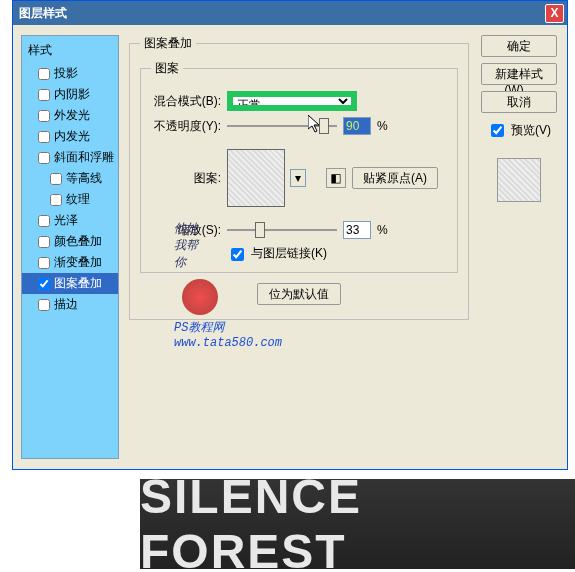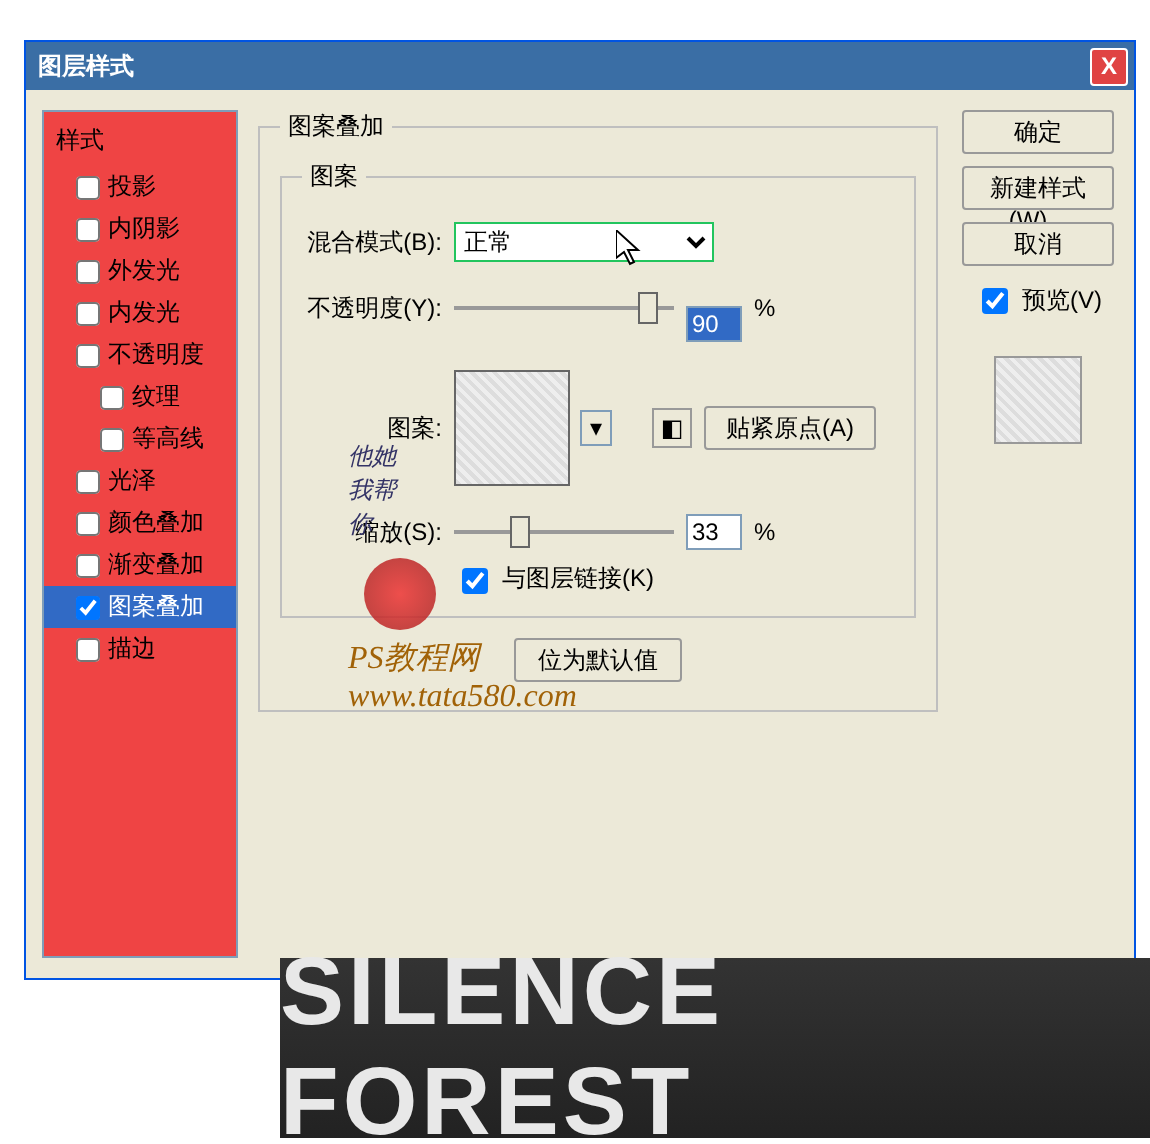--- a/index.html
+++ b/index.html
@@ -1,50 +1,50 @@
 <!DOCTYPE html>
 <html><head>
 <meta charset="utf-8">
 <style>
 * { box-sizing: border-box; font-family: "Microsoft YaHei", SimSun, sans-serif; font-size: 12px; }
 body { margin: 0; background: #fff; width: 575px; height: 572px; overflow: hidden; }
-.dialog { position: absolute; left: 12px; top: 20px; width: 556px; height: 470px; background: #ece9d8; border: 1px solid #0054e3; }
+.dialog { position: absolute; left: 12px; top: 0; width: 556px; height: 470px; background: #ece9d8; border: 1px solid #0054e3; }
 .titlebar { height: 24px; background: linear-gradient(#3a6ea5, #3a6ea5); display: flex; align-items: center; padding: 0 3px 0 6px; }
 .titlebar-text { color: #fff; font-weight: bold; flex: 1; }
 .close-btn { width: 19px; height: 19px; background: #e04343; border: 1px solid #fff; color: #fff; display: flex; align-items: center; justify-content: center; font-weight: bold; border-radius: 2px; cursor: pointer; }
 .body { display: flex; padding: 10px 8px; gap: 10px; height: calc(100% - 24px); }
-.left-panel { width: 98px; border: 1px solid #7f9db9; background: #ef4444; padding: 4px 0; }
+.left-panel { width: 98px; border: 1px solid #7f9db9; background: #7dd3fc; padding: 4px 0; }
 .left-heading { padding: 2px 6px 4px; font-weight: normal; }
 .left-item { display: flex; align-items: center; padding: 2px 4px 2px 16px; gap: 4px; cursor: pointer; white-space: nowrap; }
 .left-item.indent { padding-left: 28px; }
 .left-item.selected { background: #316ac5; color: #fff; }
 .left-item input[type="checkbox"] { width: 12px; height: 12px; margin: 0; }
 .middle { flex: 1; }
 fieldset { border: 1px solid #bfbfbf; padding: 8px 10px; margin: 0; }
 legend { padding: 0 4px; }
 .row { display: flex; align-items: center; gap: 6px; margin: 6px 0; }
 .row label { width: 70px; text-align: right; }
-select { width: 130px; height: 20px; border: 1px solid #22c55e; background: #fff; }
+select { width: 130px; height: 20px; border: 6px solid #22c55e; background: #fff; }
 .slider-track { flex: 1; height: 2px; background: #999; position: relative; max-width: 110px; }
 .slider-thumb { position: absolute; width: 10px; height: 16px; background: #ece9d8; border: 1px solid #666; top: -7px; }
 input[type="text"].num { width: 28px; height: 18px; border: 1px solid #7f9db9; text-align: left; padding: 0 2px; }
-input[type="text"].num.sel { background: #316ac5; color: #ffffff; margin-top: 16px; }
+input[type="text"].num.sel { background: #316ac5; color: #bef264; }
 .pct { }
 .pattern-box { width: 58px; height: 58px; border: 1px solid #666; background: #e8e8e8 repeating-linear-gradient(45deg,#ddd,#ddd 2px,#eee 2px,#eee 4px); display: inline-block; }
 .dropdown-arrow { width: 16px; height: 18px; border: 1px solid #7f9db9; background: #ece9d8; display: inline-flex; align-items: center; justify-content: center; margin-left: -1px; }
 .small-btn { width: 20px; height: 20px; border: 1px solid #999; background: #ece9d8; display: inline-flex; align-items: center; justify-content: center; }
 .btn { border: 1px solid #999; background: #ece9d8; padding: 2px 10px; height: 22px; cursor: pointer; border-radius: 2px; }
 .btn.wide { width: 84px; }
 .right-panel { width: 80px; display: flex; flex-direction: column; gap: 6px; align-items: center; }
 .right-panel .btn { width: 76px; }
 .preview-swatch { width: 44px; height: 44px; border: 1px solid #999; background: #e8e8e8 repeating-linear-gradient(45deg,#ddd,#ddd 2px,#eee 2px,#eee 4px); margin-top: 6px; }
 .cursor { position: absolute; left: 308px; top: 115px; pointer-events: none; }
 .watermark { position: absolute; left: 174px; top: 220px; color: #336; font-style: italic; font-family: cursive; pointer-events: none; }
 .wm-red { width: 36px; height: 36px; background: radial-gradient(#e33,#a22); border-radius: 50%; margin: 8px 0 4px 8px; opacity: .85; }
-.wm-green { color: #a16207; font-family: Liberation Serif, serif; font-size: 16px; }
+.wm-green { color: #1d4ed8; font-family: Liberation Mono, monospace; font-size: 12px; }
 .bottom-img { position: absolute; left: 140px; top: 479px; width: 440px; height: 90px; background: linear-gradient(#333,#222); display: flex; align-items: center; justify-content: center; }
 .bottom-img span { color: #e8e8e8; font-family: Impact, sans-serif; font-size: 48px; letter-spacing: 2px; font-weight: bold; }
 .link-cb { display: flex; gap: 4px; margin-left: 76px; }
 </style>
 </head>
 <body>
 
 <div class="dialog">
   <div class="titlebar">
     <span class="titlebar-text">图层样式</span>
@@ -68,29 +68,29 @@
           <div class="left-item">
             <input type="checkbox" style="">
             <span>外发光</span>
           </div>
           <div class="left-item">
             <input type="checkbox" style="">
             <span>内发光</span>
           </div>
           <div class="left-item">
             <input type="checkbox" style="">
-            <span>不透明度</span>
+            <span>斜面和浮雕</span>
+          </div>
+          <div class="left-item indent">
+            <input type="checkbox" style="">
+            <span>等高线</span>
           </div>
           <div class="left-item indent">
             <input type="checkbox" style="">
             <span>纹理</span>
-          </div>
-          <div class="left-item indent">
-            <input type="checkbox" style="">
-            <span>等高线</span>
           </div>
           <div class="left-item">
             <input type="checkbox" style="">
             <span>光泽</span>
           </div>
           <div class="left-item">
             <input type="checkbox" style="">
             <span>颜色叠加</span>
           </div>
           <div class="left-item">

